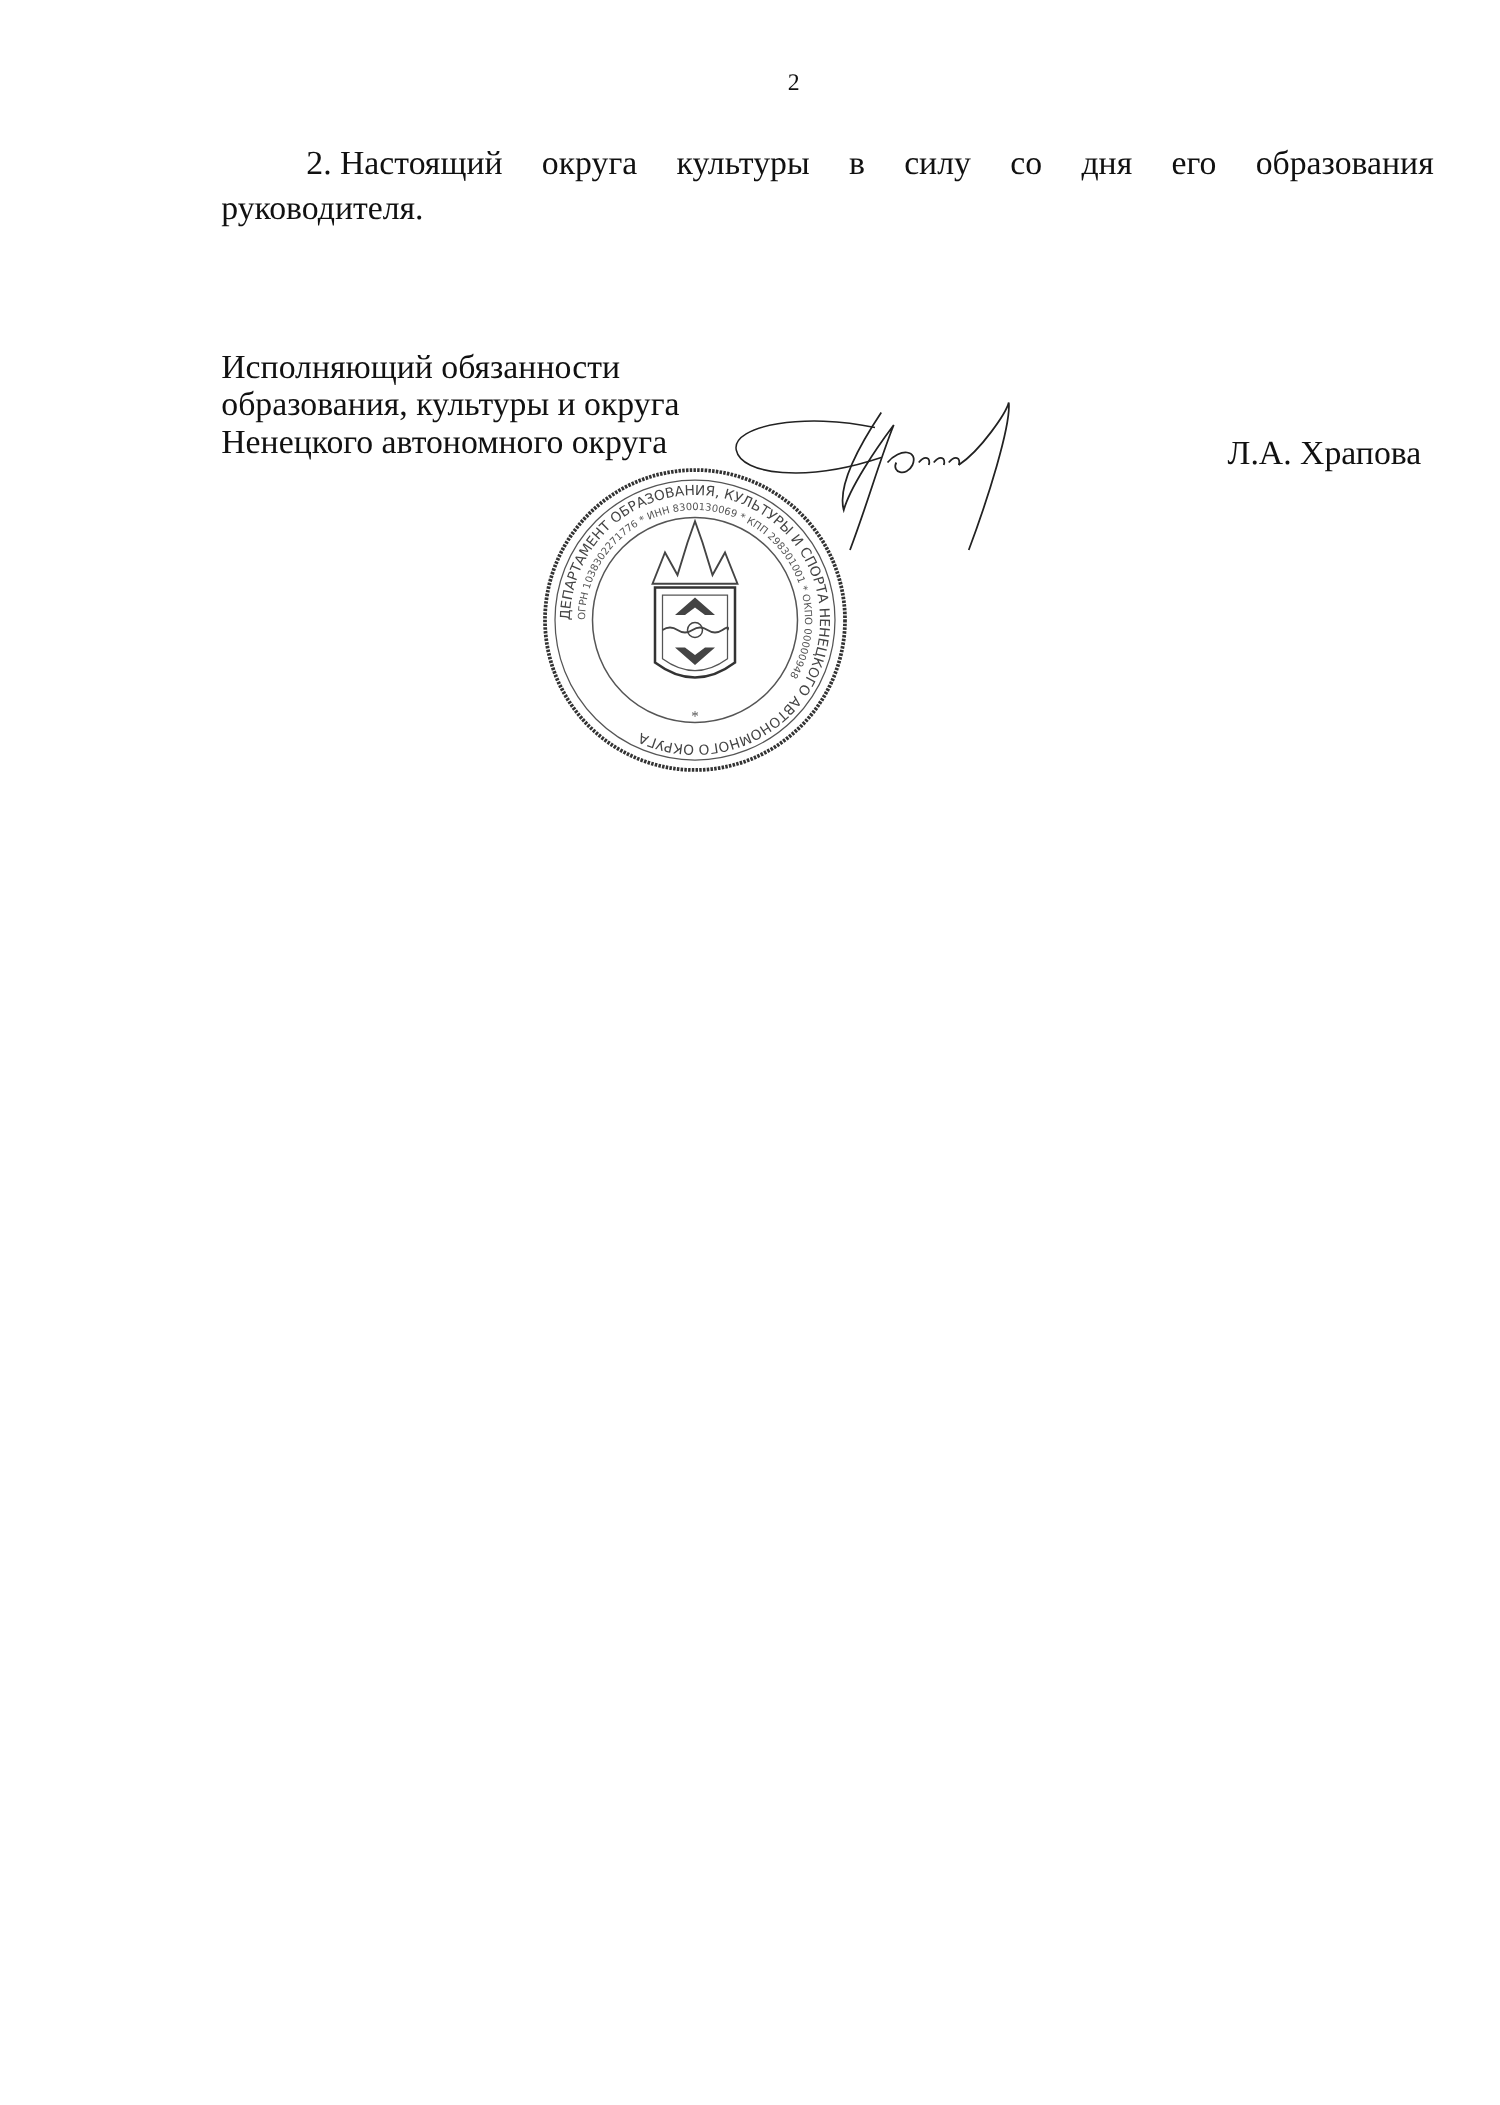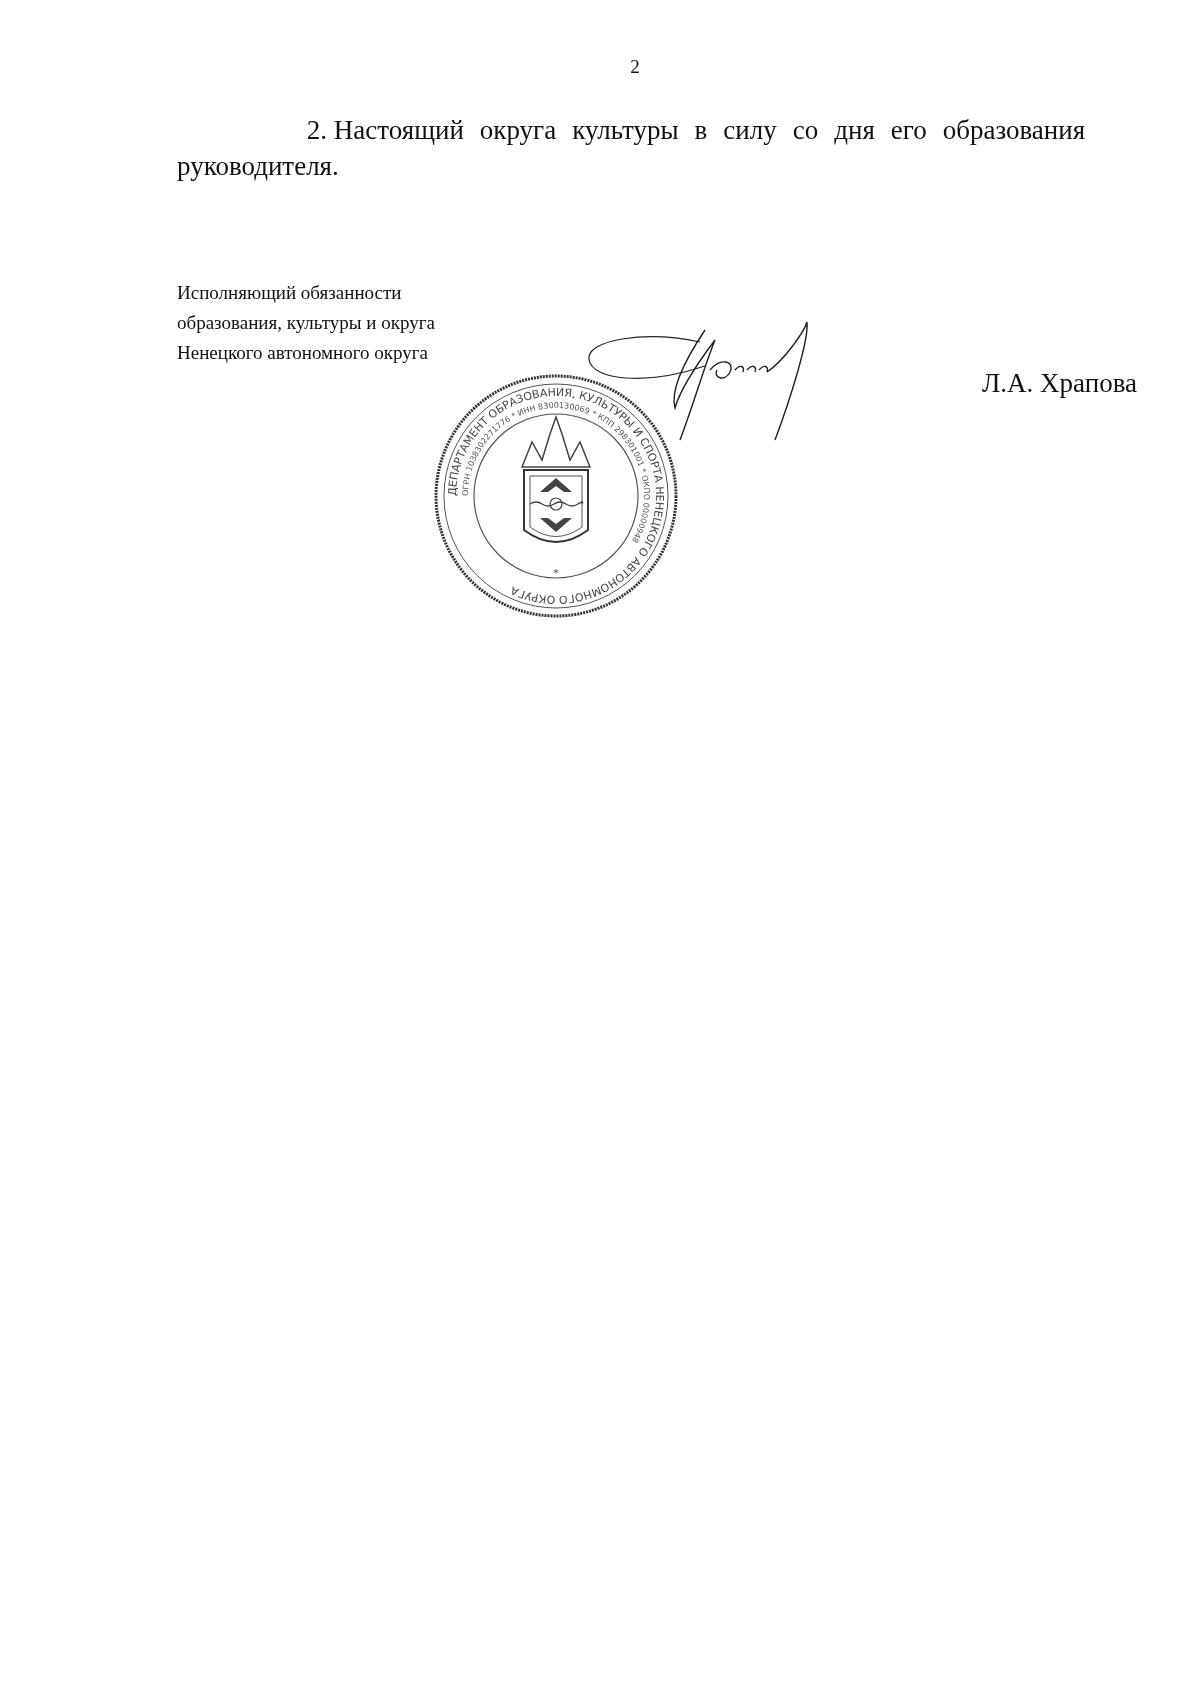--- a/index.html
+++ b/index.html
@@ -1,22 +1,22 @@
 <!DOCTYPE html>
 <html><head>
   <meta charset="utf-8">
   <style>
     html, body { margin: 0; padding: 0; background: #ffffff; }
     body { width: 1200px; height: 1684px; position: relative; overflow: hidden;
            font-family: "Liberation Serif", "DejaVu Serif", serif; color: #111; }
     .page-number { position: absolute; top: 56px; left: 0; width: 1270px; text-align: center; font-size: 19px; }
     .para { position: absolute; left: 177px; top: 112px; width: 970px; font-size: 27px; line-height: 36px; }
-    .para .line1 { display: flex; justify-content: center; padding-left: 68px; gap: 16px; }
-    .sig-block { position: absolute; left: 177px; top: 278px; font-size: 19px; line-height: 30px; }
-    .signer-name { position: absolute; left: 982px; top: 368px; font-size: 27px; }
+    .para .line1 { display: flex; justify-content: space-between; padding-left: 68px; gap: 16px; }
+    .sig-block { position: absolute; left: 177px; top: 278px; font-size: 27px; line-height: 30px; }
+    .signer-name { position: absolute; left: 982px; top: 347px; font-size: 27px; }
     .stamp { position: absolute; left: 432px; top: 372px; width: 248px; height: 248px; }
     .signature { position: absolute; left: 585px; top: 320px; width: 270px; height: 140px; }
   </style>
 </head>
 <body>
 
 <div class="page-number">2</div>
 
 <div class="para">
   <div class="line1">

